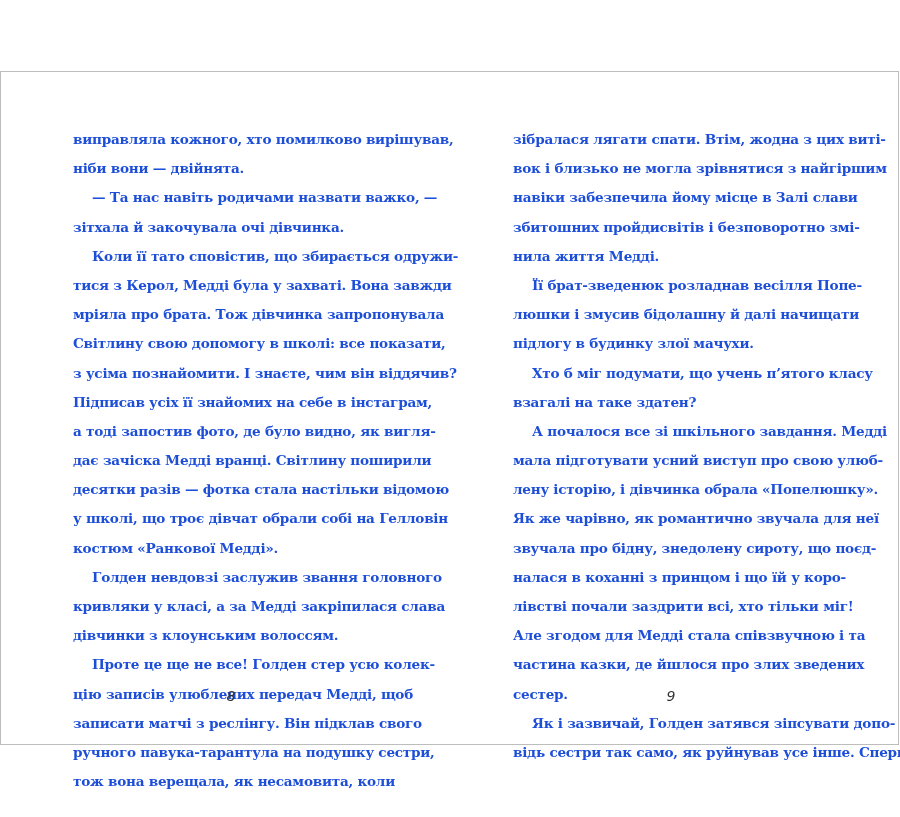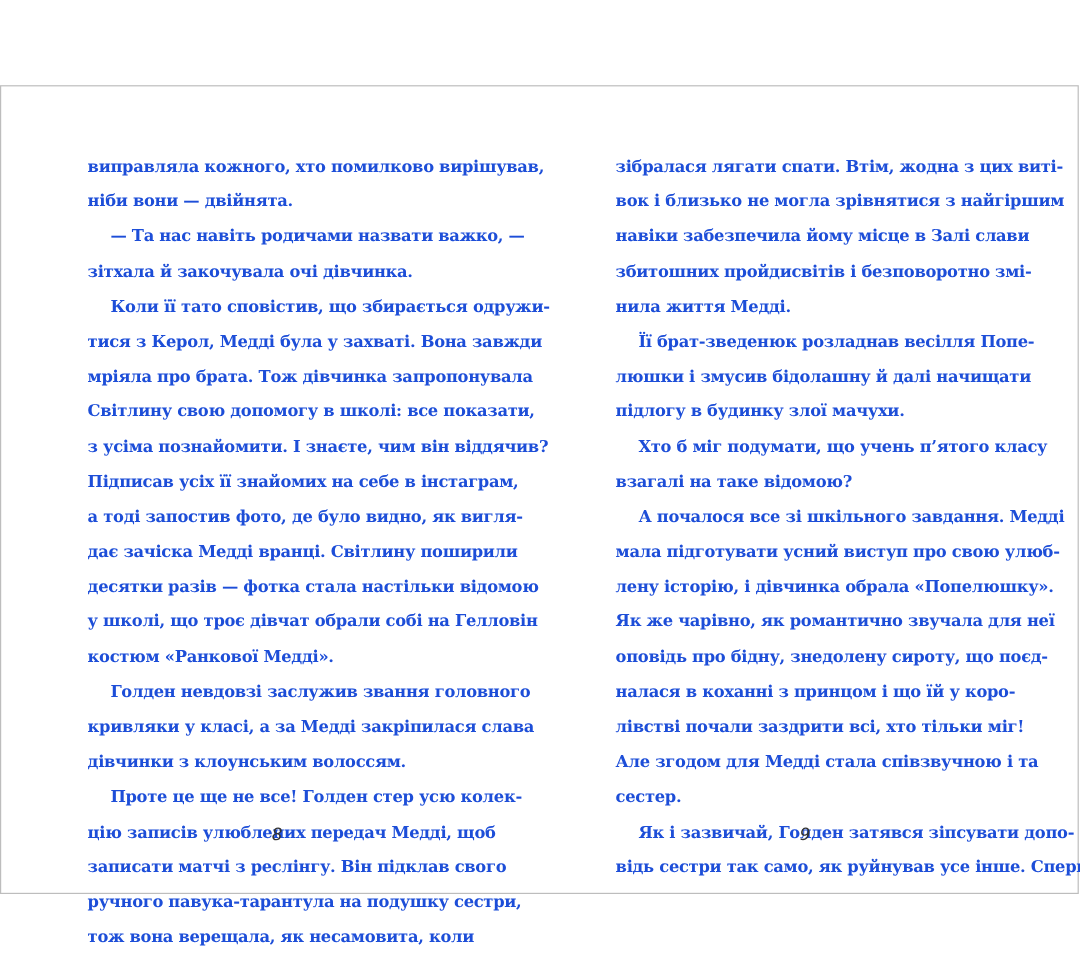--- a/index.html
+++ b/index.html
@@ -64,27 +64,28 @@
   <div class="page right" id="right-page">
       <span class="line">зібралася лягати спати. Втім, жодна з цих виті-</span>
       <span class="line">вок і близько не могла зрівнятися з найгіршим</span>
       <span class="line">навіки забезпечила йому місце в Залі слави</span>
       <span class="line">збитошних пройдисвітів і безповоротно змі-</span>
       <span class="line last">нила життя Медді.</span>
       <span class="line indent">Її брат-зведенюк розладнав весілля Попе-</span>
       <span class="line">люшки і змусив бідолашну й далі начищати</span>
       <span class="line last">підлогу в будинку злої мачухи.</span>
       <span class="line indent">Хто б міг подумати, що учень п’ятого класу</span>
-      <span class="line last">взагалі на таке відомою?</span>
+      <span class="line last">взагалі на таке здатен?</span>
       <span class="line indent">А почалося все зі шкільного завдання. Медді</span>
       <span class="line">мала підготувати усний виступ про свою улюб-</span>
       <span class="line">лену історію, і дівчинка обрала «Попелюшку».</span>
       <span class="line">Як же чарівно, як романтично звучала для неї</span>
-      <span class="line">оповідь про бідну, знедолену сироту, що поєд-</span>
+      <span class="line">звучала про бідну, знедолену сироту, що поєд-</span>
       <span class="line">налася в коханні з принцом і що їй у коро-</span>
       <span class="line">лівстві почали заздрити всі, хто тільки міг!</span>
       <span class="line">Але згодом для Медді стала співзвучною і та</span>
+      <span class="line">частина казки, де йшлося про злих зведених</span>
       <span class="line last">сестер.</span>
       <span class="line indent">Як і зазвичай, Голден затявся зіпсувати допо-</span>
       <span class="line">відь сестри так само, як руйнував усе інше. Спершу</span>
     </div>
   <div class="pnum right">9</div>
 </div>
 
 </body></html>

